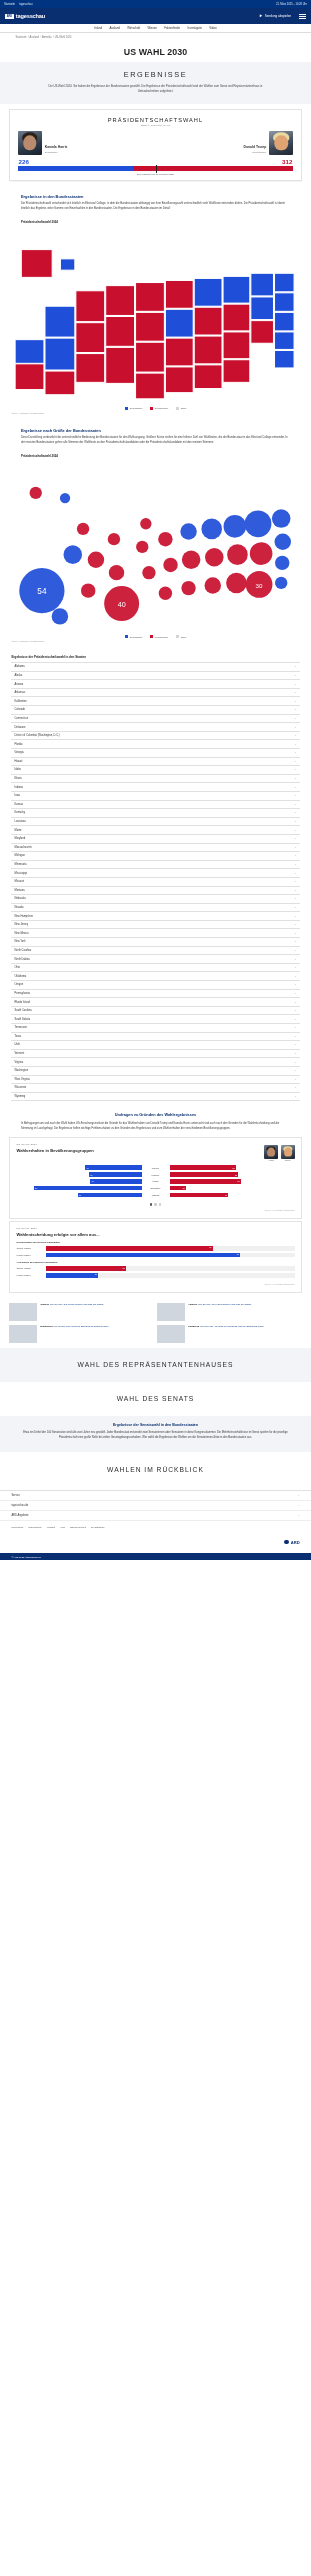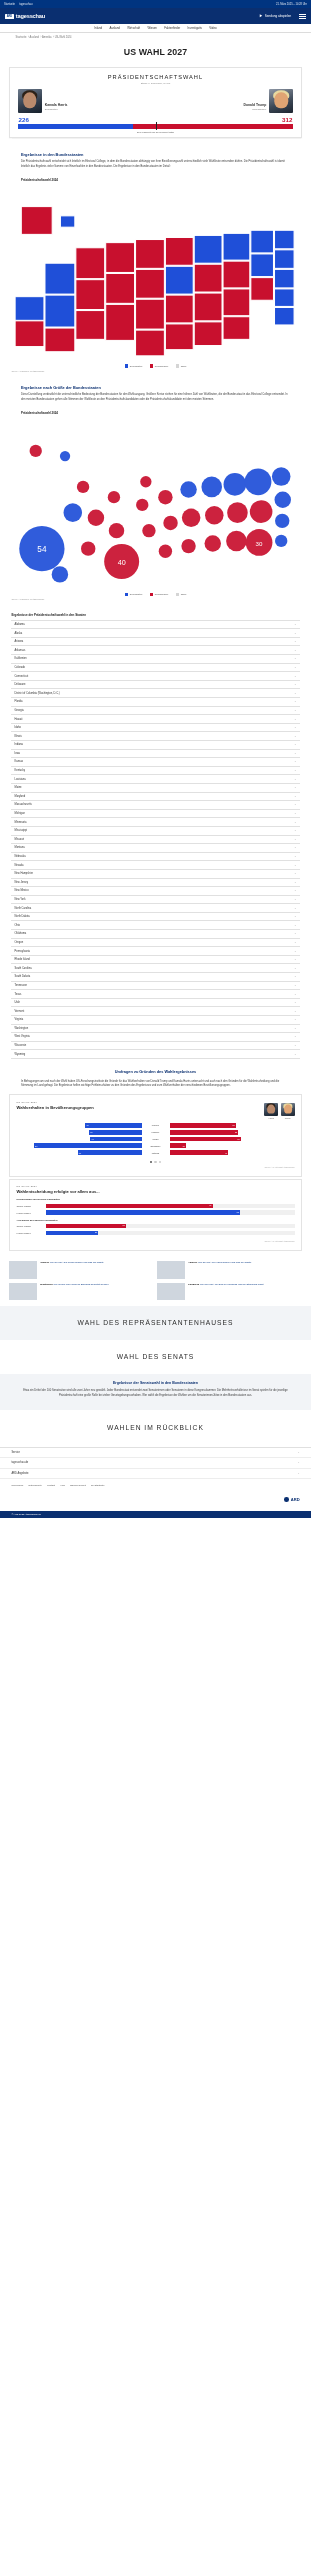--- a/index.html
+++ b/index.html
@@ -297,22 +297,26 @@
     <span class="nav-item">Video</span>
   </div>
 
   <div class="breadcrumb">
     <span>Startseite</span>›
     <span>Ausland</span>›
     <span>Amerika</span>›
     <span>US-Wahl 2024</span>
   </div>
 
-  <div class="page-title">US WAHL 2027</div>
-
+  <div class="page-title">US WAHL 2030</div>
+
+  <div class="section-band">
+    <h2>ERGEBNISSE</h2>
+    <p>Die US-Wahl 2024: Sie haben die Ergebnisse der Bundesstaaten gewählt. Die Ergebnisse der Präsidentschaftswahl sind der Wahlen zum Senat und Repräsentantenhaus in Unterabschnitten aufgelistet.</p>
+  </div>
 
   <div class="card">
     <div class="card-title">PRÄSIDENTSCHAFTSWAHL</div>
     <div class="card-sub">Stand: 6. Dezember, 09 Uhr</div>
 
     <div class="cand-row">
       <div class="cand">
         <div class="cand-photo photo-harris">
           <div class="photo-hair hair-h"></div>
             <div class="photo-face face-h"></div>

